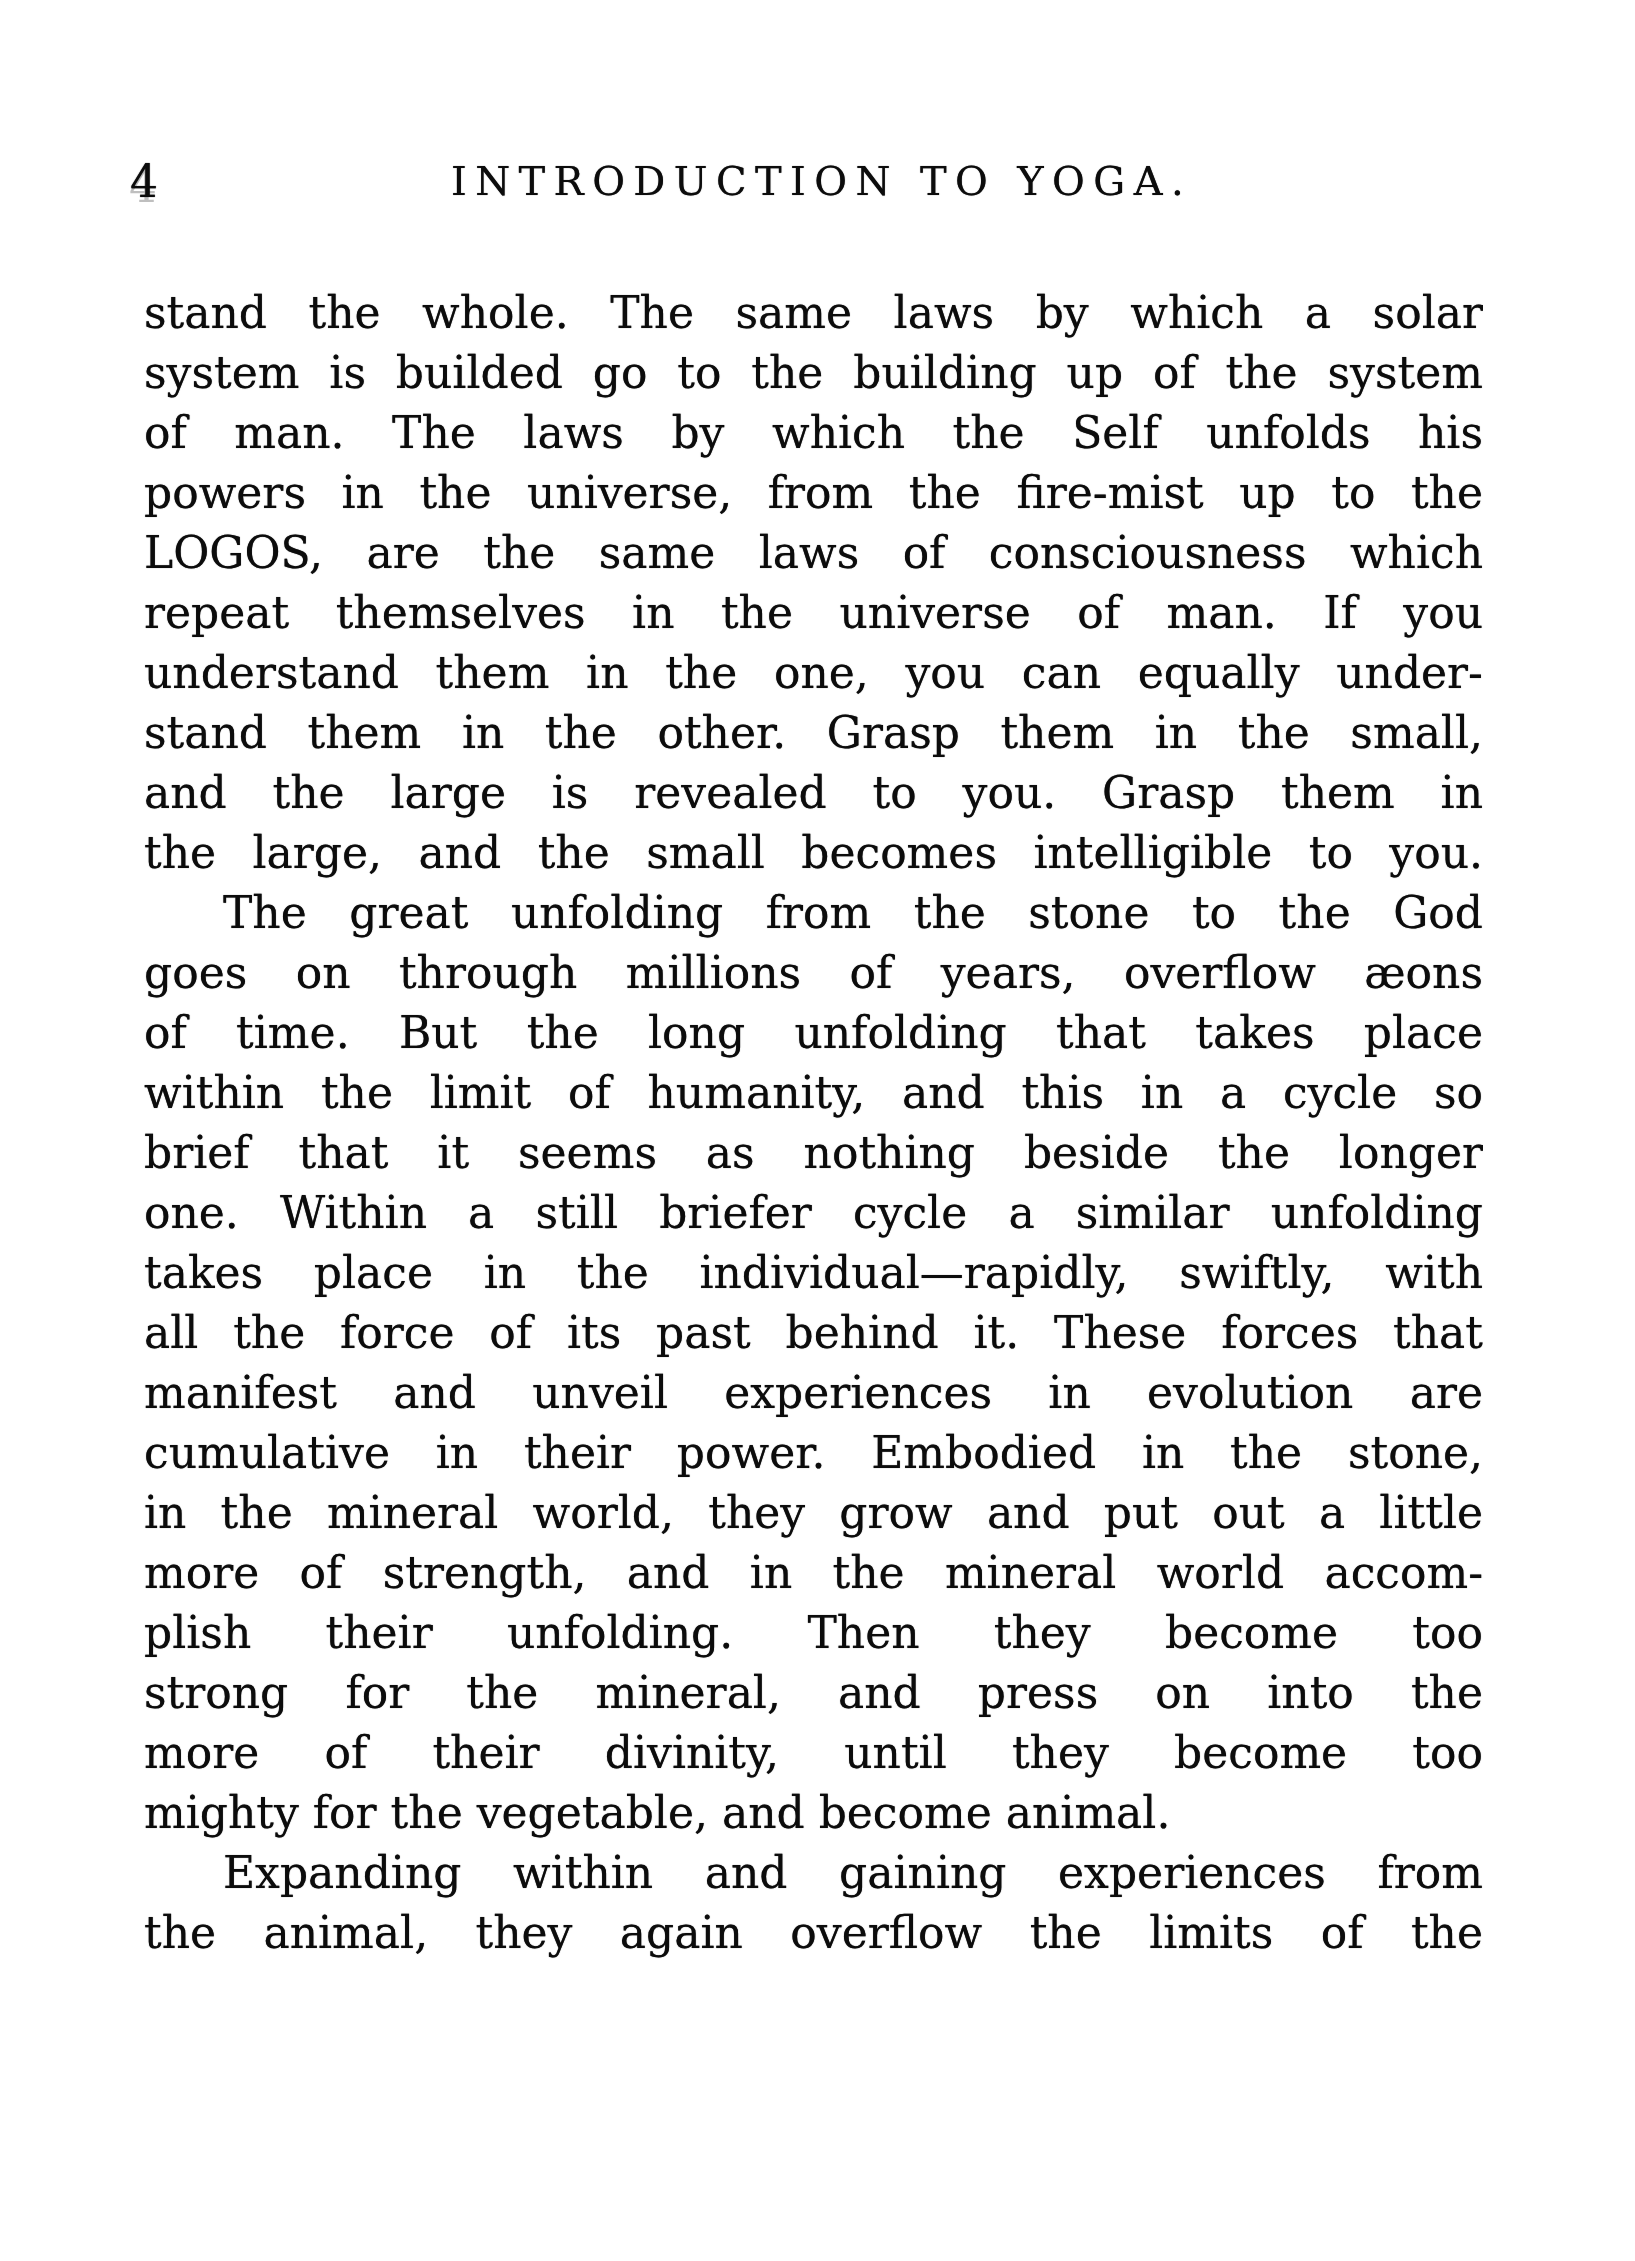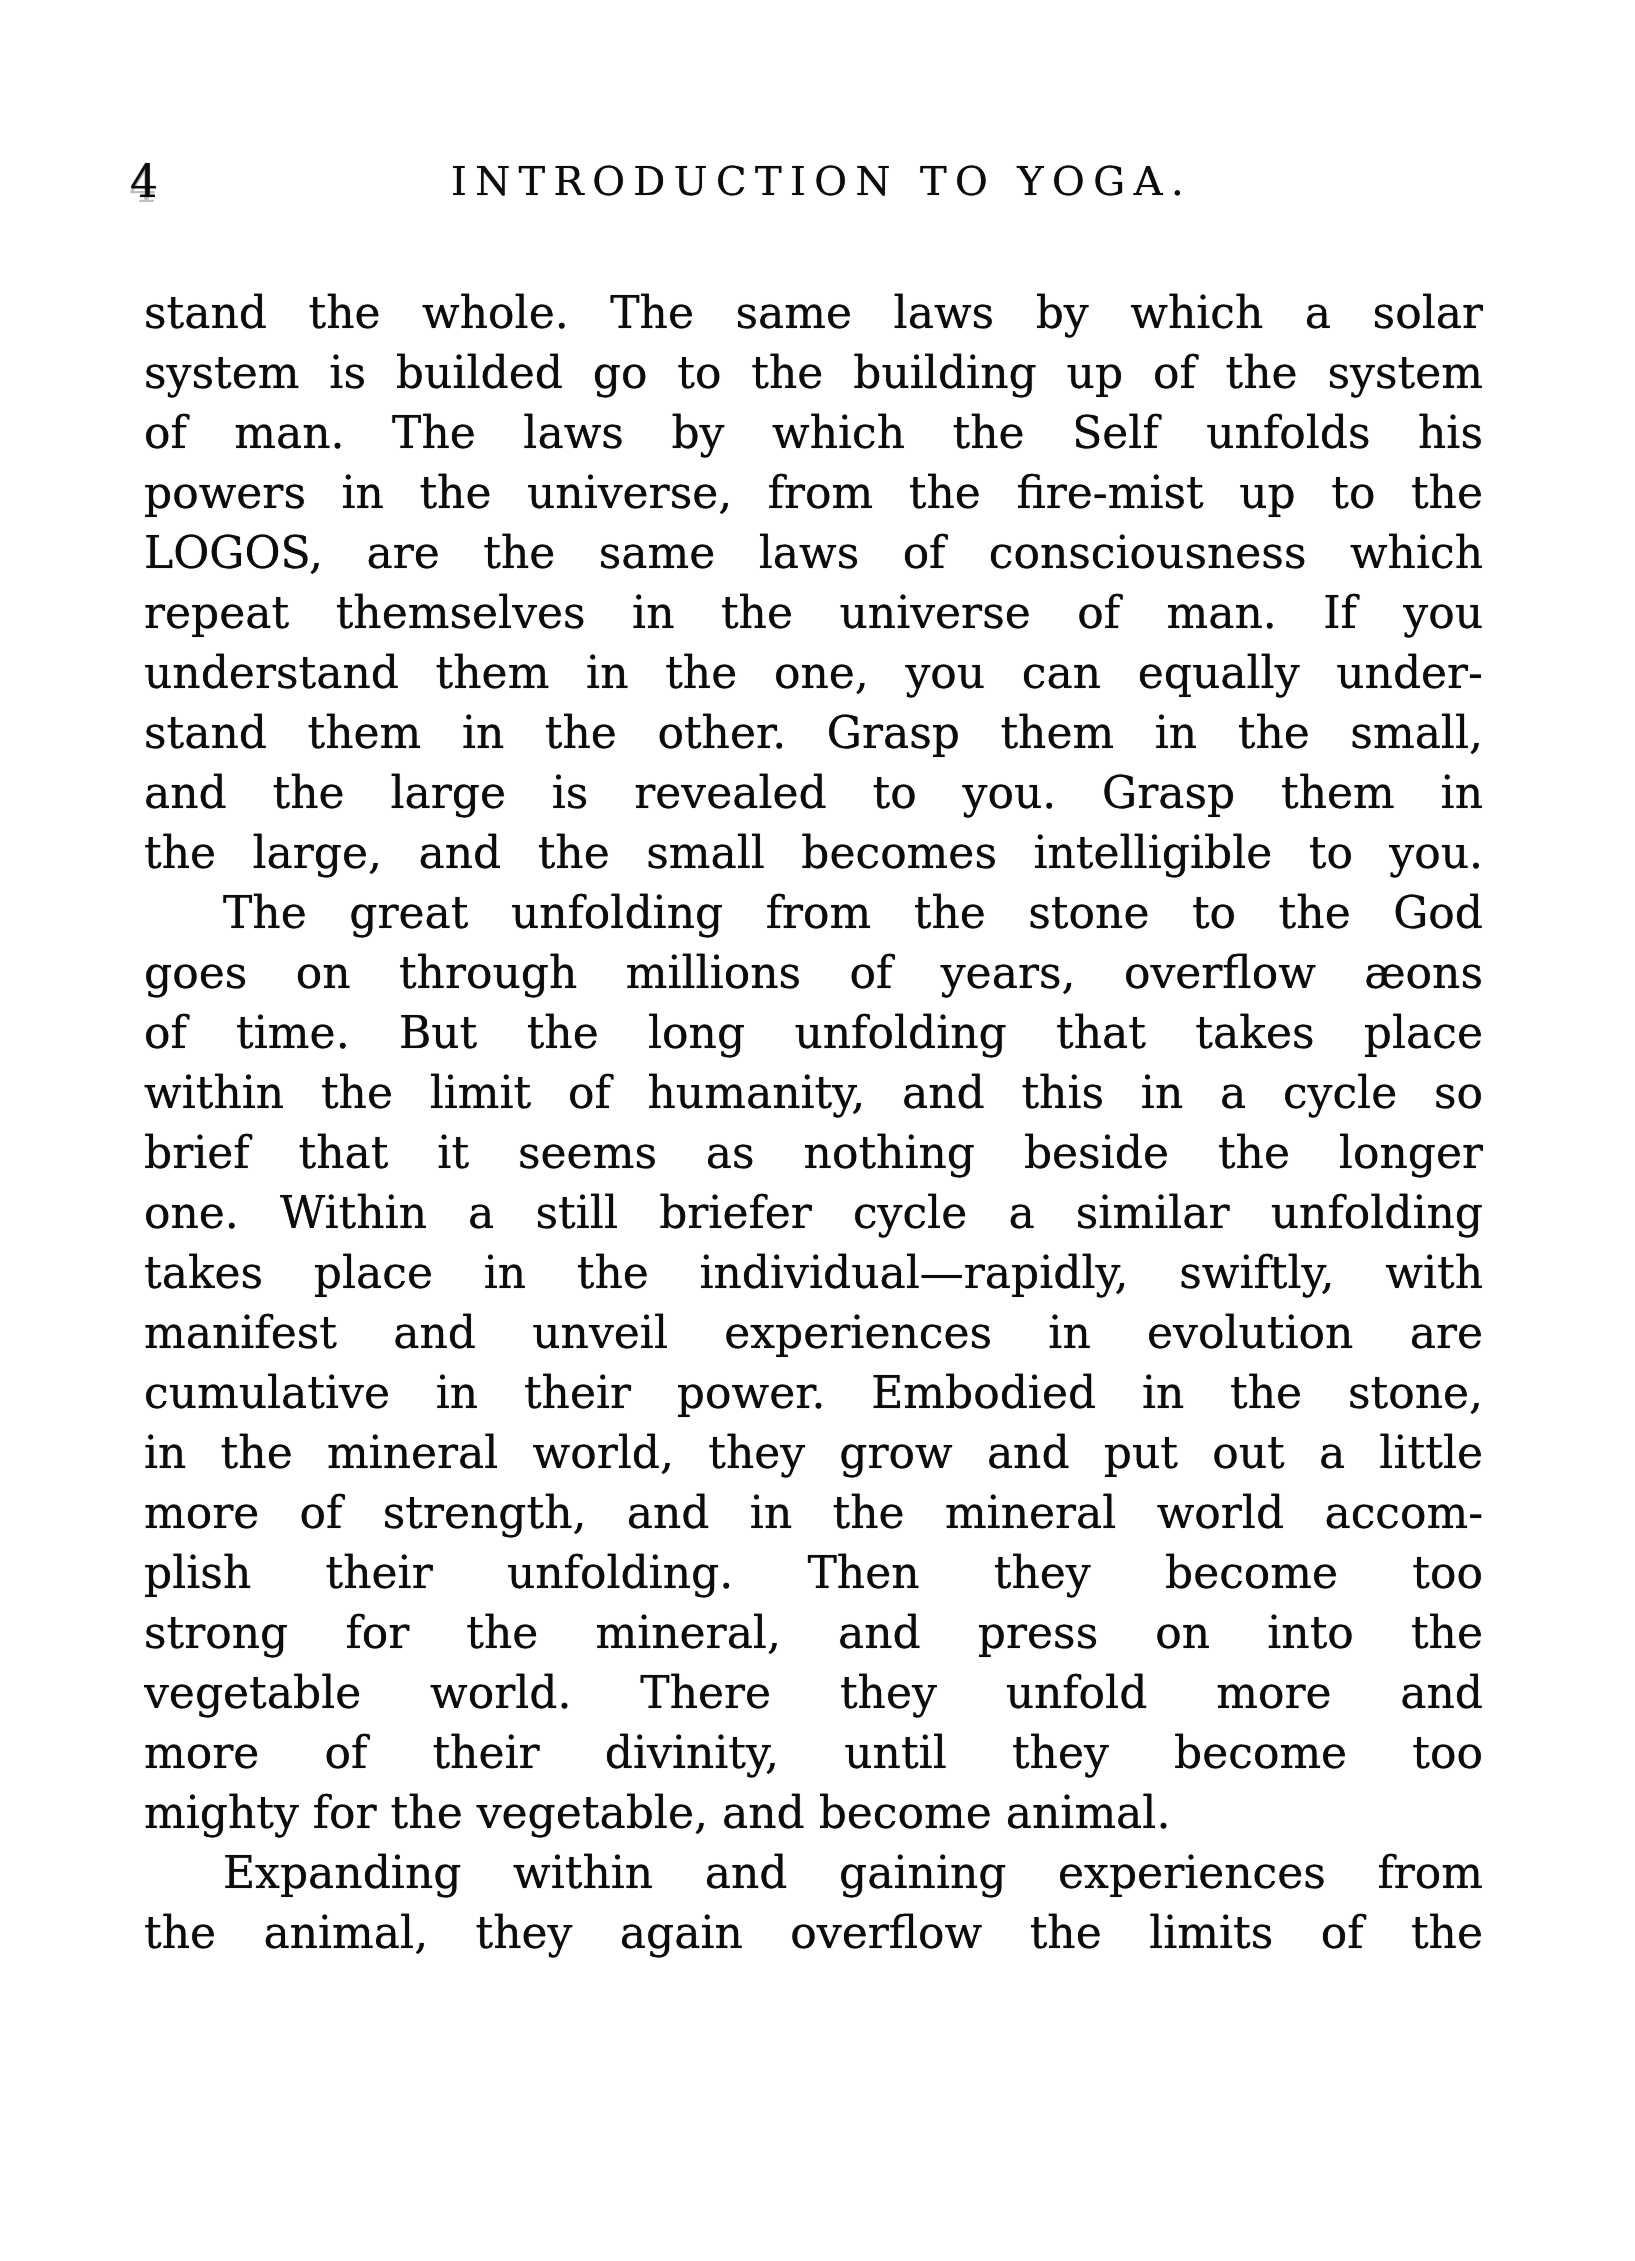--- a/index.html
+++ b/index.html
@@ -78,25 +78,25 @@
     <div class="line">stand them in the other. Grasp them in the small,</div>
     <div class="line">and the large is revealed to you. Grasp them in</div>
     <div class="line">the large, and the small becomes intelligible to you.</div>
     <div class="line indent">The great unfolding from the stone to the God</div>
     <div class="line">goes on through millions of years, overflow æons</div>
     <div class="line">of time. But the long unfolding that takes place</div>
     <div class="line">within the limit of humanity, and this in a cycle so</div>
     <div class="line">brief that it seems as nothing beside the longer</div>
     <div class="line">one. Within a still briefer cycle a similar unfolding</div>
     <div class="line">takes place in the individual—rapidly, swiftly, with</div>
+    <div class="line">all the force of its past behind it. These forces that</div>
     <div class="line">manifest and unveil experiences in evolution are</div>
     <div class="line">cumulative in their power. Embodied in the stone,</div>
     <div class="line">in the mineral world, they grow and put out a little</div>
     <div class="line">more of strength, and in the mineral world accom-</div>
     <div class="line">plish their unfolding. Then they become too</div>
     <div class="line">strong for the mineral, and press on into the</div>
-    <div class="line">vegetable world. There they unfold more and</div>
     <div class="line">more of their divinity, until they become too</div>
     <div class="line end">mighty for the vegetable, and become animal.</div>
     <div class="line indent">Expanding within and gaining experiences from</div>
     <div class="line">the animal, they again overflow the limits of the</div>
   </div>
 
 
 </body></html>

